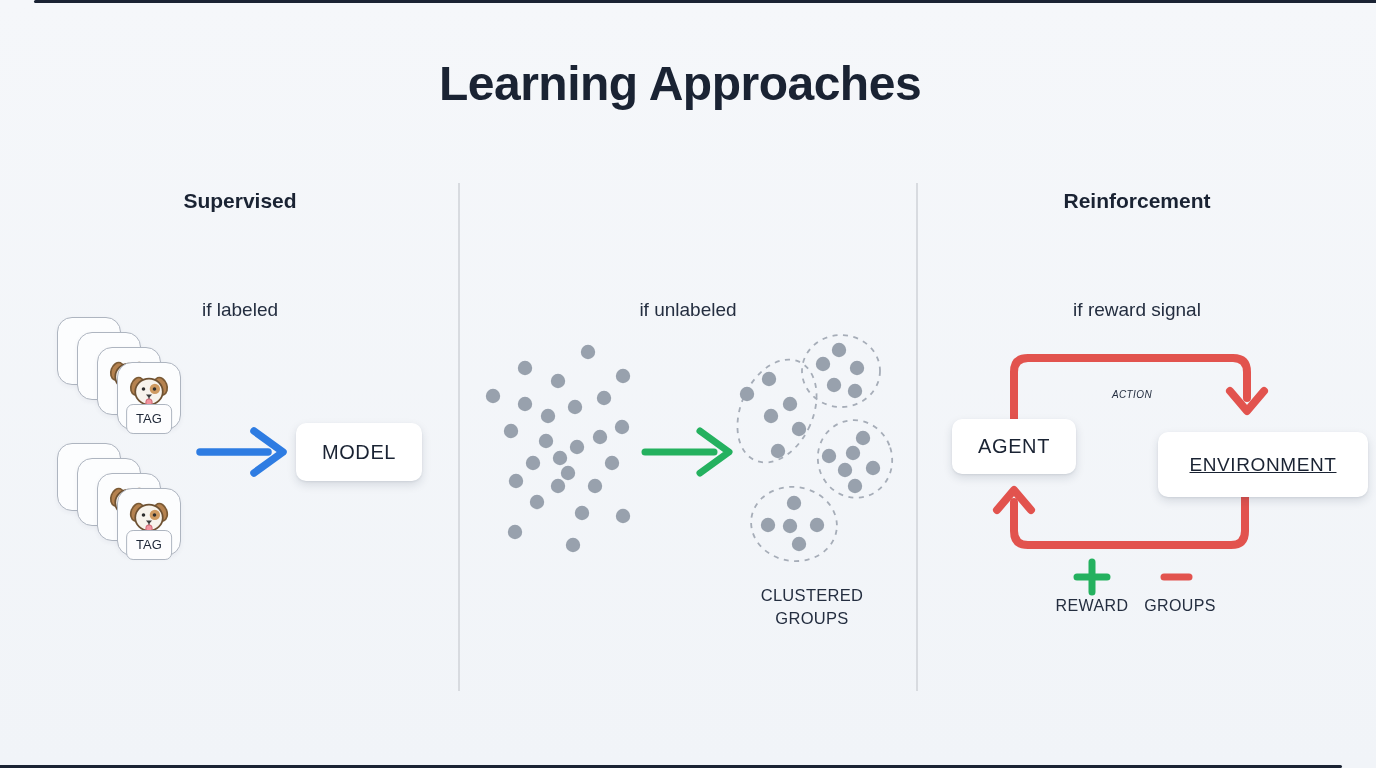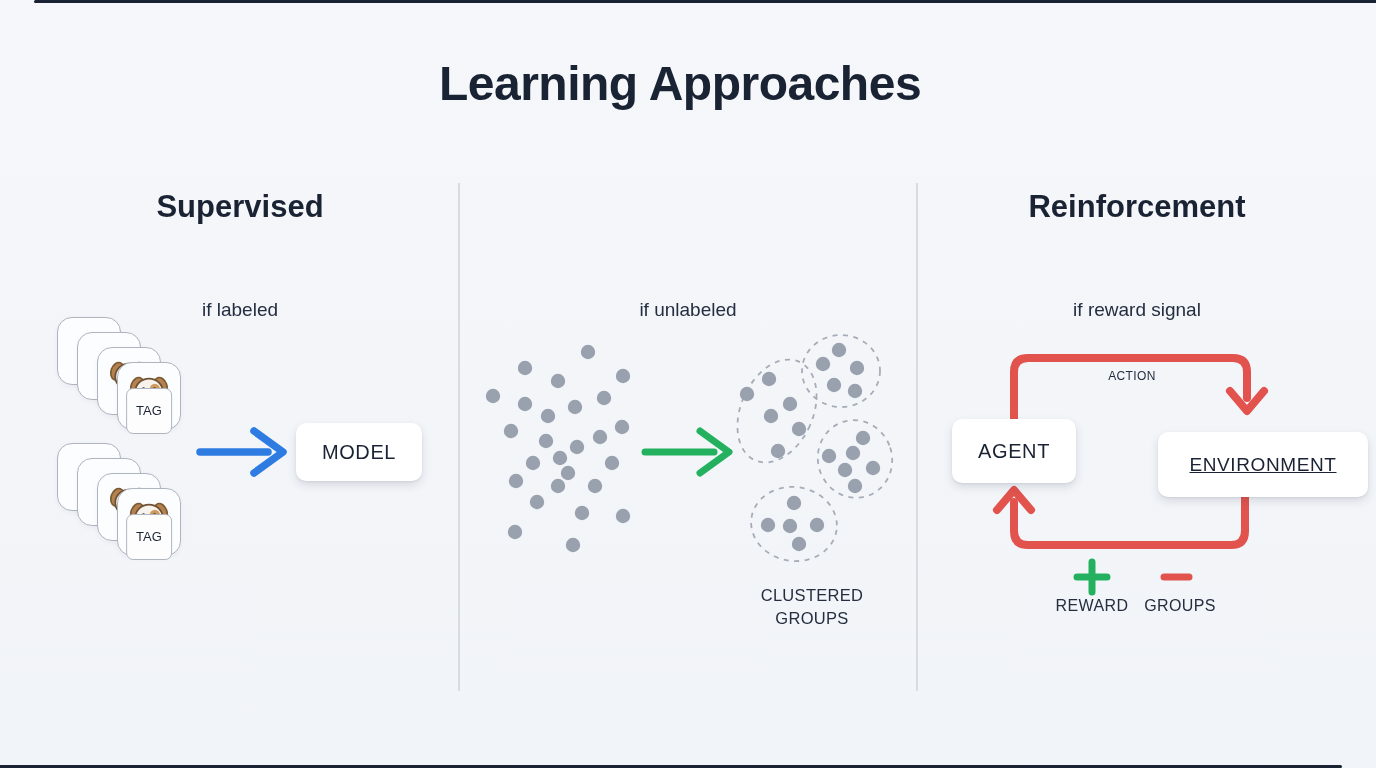--- a/index.html
+++ b/index.html
@@ -18,21 +18,21 @@
   .edge-bar.top { top:0; left:34px; right:-6px; }
   .edge-bar.bottom { bottom:0; left:-6px; right:34px; }
 
   .page-title {
     position:absolute; top:56px; left:0; right:16px;
     text-align:center; font-size:48px; font-weight:700;
     letter-spacing:-0.5px; color:var(--navy);
   }
   .col-heading {
     position:absolute; top:189px; text-align:center;
-    font-size:31px; font-weight:700; color:var(--navy);
+    font-size:21px; font-weight:700; color:var(--navy);
   }
   .col-cond {
     position:absolute; top:279px; text-align:center;
     font-size:19px; color:#242e40;margin-top:20px;
   }
   .h1 { left:60px;  width:360px; }
   .h2 { left:498px; width:380px; }
   .h3 { left:957px; width:360px; }
 
   .divider {
@@ -55,38 +55,38 @@
     position:absolute; width:64px; height:68px;
     background:#fcfdfe; border:1.5px solid #aeb5c0; border-radius:15px;
     box-shadow:0 2px 5px rgba(30,40,70,0.05);
   }
   .c0 { left:0;    top:0;    } .c1 { left:20px; top:15px; }
   .c2 { left:40px; top:30px; } .c3 { left:60px; top:45px; }
   .dog { display:block; width:44px; height:44px; margin:6px auto 0; }
   .tag-badge {
     position:absolute; bottom:-5px; left:50%; transform:translateX(-50%);
     background:#fdfdfe; border:1.5px solid #aeb5c0; border-radius:7px;
-    padding:14px 9px; font-size:13px; color:#1d2636; line-height:16px;
+    padding:6px 9px; font-size:13px; color:#1d2636; line-height:16px;
   }
 
   .node-box {
     position:absolute; z-index:2; background:#ffffff; border-radius:10px;
     box-shadow:0 4px 10px rgba(25,35,65,0.13), 0 1px 2px rgba(25,35,65,0.08);
     display:flex; align-items:center; justify-content:center;
     font-size:20px; color:var(--navy); letter-spacing:0.6px;
   }
   .model-box { left:296px; top:423px; width:126px; height:58px; }
-  .agent-box { left:952px; top:419px; width:124px; height:64px; }
+  .agent-box { left:952px; top:419px; width:124px; height:55px; }
   .env-box   { left:1158px; top:432px; width:210px; height:65px; font-size:19px;text-decoration:underline; }
 
   .small-label {
     position:absolute; text-align:center; font-size:16px;
     color:#242e40; letter-spacing:0.4px; z-index:2;
   }
-  .action-label  { left:1062px; top:369px; width:140px; font-size:12px; }
+  .action-label  { left:1062px; top:389px; width:140px; font-size:10px;font-style:italic; }
   .reward-label  { left:1042px; top:597px; width:100px; }
   .penalty-label { left:1132px; top:597px; width:96px;  }
   .cluster-caption {
     position:absolute; left:742px; top:584px; width:140px; z-index:2;
     text-align:center; font-size:16.5px; line-height:23px;
     color:#242e40; letter-spacing:0.3px;
   }
 </style>
 </head>
 <body>

